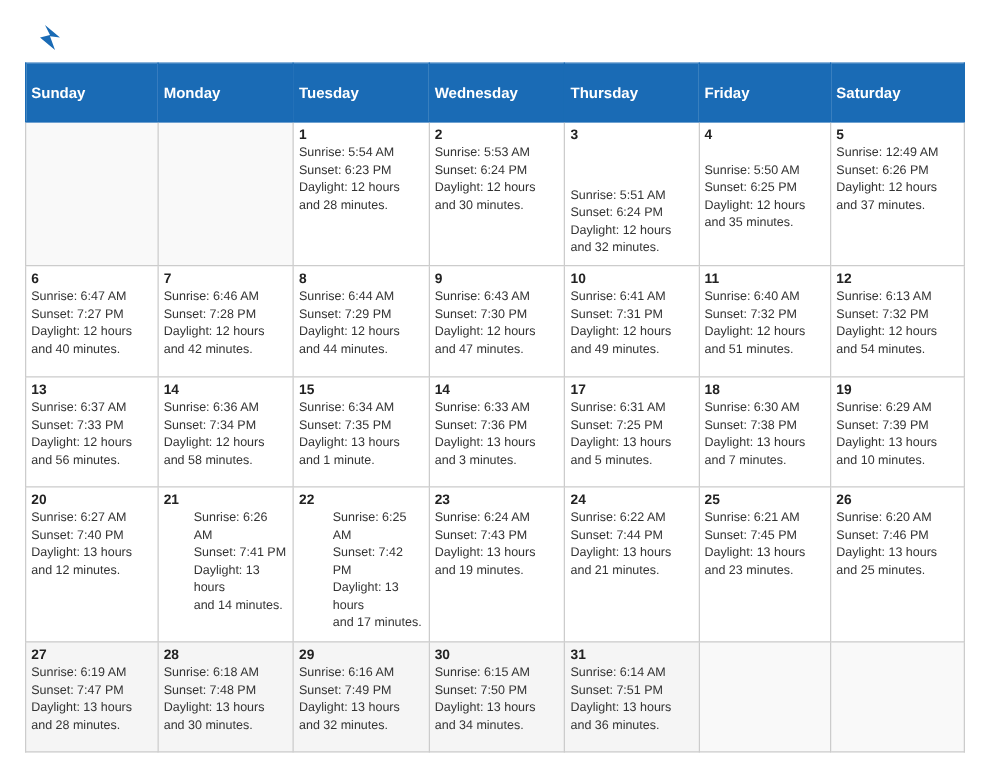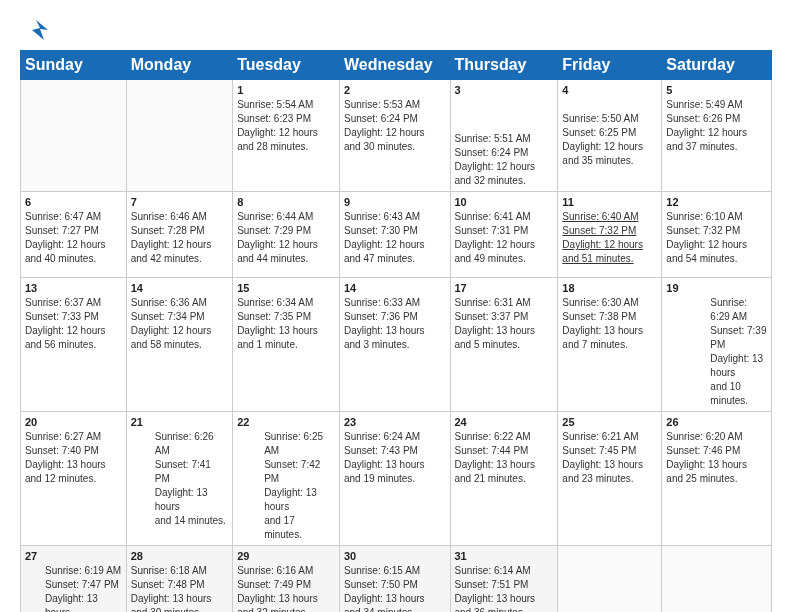--- a/index.html
+++ b/index.html
@@ -61,23 +61,23 @@
       flex-direction: column;
     }
     table {
       width: 100%;
       border-collapse: collapse;
       flex: 1;
     }
     thead tr th {
       background: #1a6bb5;
       color: #fff;
-      font-size: 16px;
+      font-size: 12px;
       font-weight: bold;
-      padding: 5px 4px;
+      padding: 16px 4px;
       text-align: left;
       border: 1px solid #1a6bb5;
     }
     tbody tr td {
       border: 1px solid #ccc;
       vertical-align: top;
       padding: 4px 4px 3px 4px;
       font-size: 9.5px;
       color: #333;
       width: 113px;
@@ -167,21 +167,21 @@
             </td>
             <td>
               <span class="day-num">4</span>
               <div class="day-info" style="white-space: pre-line; margin-top: 16px;">Sunrise: 5:50 AM
 Sunset: 6:25 PM
 Daylight: 12 hours
 and 35 minutes.</div>
             </td>
             <td>
               <span class="day-num">5</span>
-              <div class="day-info" style="white-space: pre-line;">Sunrise: 5:49 AM
+              <div class="day-info" style="white-space: pre-line;">Sunrise: 12:49 AM
 Sunset: 6:26 PM
 Daylight: 12 hours
 and 37 minutes.</div>
             </td>
           </tr>
           <tr>
             <td>
               <span class="day-num">6</span>
               <div class="day-info" style="white-space: pre-line;">Sunrise: 6:47 AM
 Sunset: 7:27 PM
@@ -211,28 +211,28 @@
             </td>
             <td>
               <span class="day-num">10</span>
               <div class="day-info" style="white-space: pre-line;">Sunrise: 6:41 AM
 Sunset: 7:31 PM
 Daylight: 12 hours
 and 49 minutes.</div>
             </td>
             <td>
               <span class="day-num">11</span>
-              <div class="day-info" style="white-space: pre-line; text-decoration: underline;">Sunrise: 6:40 AM
+              <div class="day-info" style="white-space: pre-line;">Sunrise: 6:40 AM
 Sunset: 7:32 PM
 Daylight: 12 hours
 and 51 minutes.</div>
             </td>
             <td>
               <span class="day-num">12</span>
-              <div class="day-info" style="white-space: pre-line;">Sunrise: 6:10 AM
+              <div class="day-info" style="white-space: pre-line;">Sunrise: 6:13 AM
 Sunset: 7:32 PM
 Daylight: 12 hours
 and 54 minutes.</div>
             </td>
           </tr>
           <tr>
             <td>
               <span class="day-num">13</span>
               <div class="day-info" style="white-space: pre-line;">Sunrise: 6:37 AM
 Sunset: 7:33 PM
@@ -256,34 +256,34 @@
             <td>
               <span class="day-num">14</span>
               <div class="day-info" style="white-space: pre-line;">Sunrise: 6:33 AM
 Sunset: 7:36 PM
 Daylight: 13 hours
 and 3 minutes.</div>
             </td>
             <td>
               <span class="day-num">17</span>
               <div class="day-info" style="white-space: pre-line;">Sunrise: 6:31 AM
-Sunset: 3:37 PM
+Sunset: 7:25 PM
 Daylight: 13 hours
 and 5 minutes.</div>
             </td>
             <td>
               <span class="day-num">18</span>
               <div class="day-info" style="white-space: pre-line;">Sunrise: 6:30 AM
 Sunset: 7:38 PM
 Daylight: 13 hours
 and 7 minutes.</div>
             </td>
             <td>
               <span class="day-num">19</span>
-              <div class="day-info" style="white-space: pre-line; margin-left: 44px;">Sunrise: 6:29 AM
+              <div class="day-info" style="white-space: pre-line;">Sunrise: 6:29 AM
 Sunset: 7:39 PM
 Daylight: 13 hours
 and 10 minutes.</div>
             </td>
           </tr>
           <tr>
             <td>
               <span class="day-num">20</span>
               <div class="day-info" style="white-space: pre-line;">Sunrise: 6:27 AM
 Sunset: 7:40 PM
@@ -329,21 +329,21 @@
               <span class="day-num">26</span>
               <div class="day-info" style="white-space: pre-line;">Sunrise: 6:20 AM
 Sunset: 7:46 PM
 Daylight: 13 hours
 and 25 minutes.</div>
             </td>
           </tr>
           <tr>
             <td>
               <span class="day-num">27</span>
-              <div class="day-info" style="white-space: pre-line; margin-left: 20px;">Sunrise: 6:19 AM
+              <div class="day-info" style="white-space: pre-line;">Sunrise: 6:19 AM
 Sunset: 7:47 PM
 Daylight: 13 hours
 and 28 minutes.</div>
             </td>
             <td>
               <span class="day-num">28</span>
               <div class="day-info" style="white-space: pre-line;">Sunrise: 6:18 AM
 Sunset: 7:48 PM
 Daylight: 13 hours
 and 30 minutes.</div>

